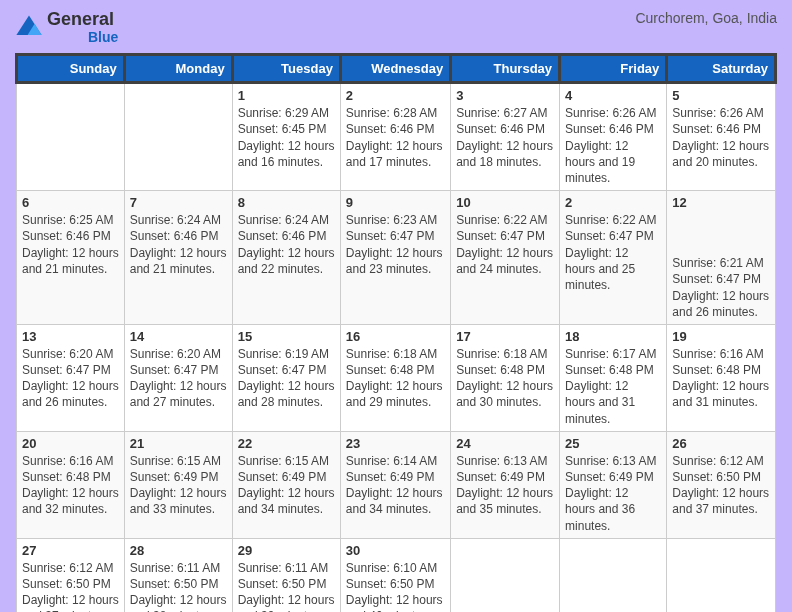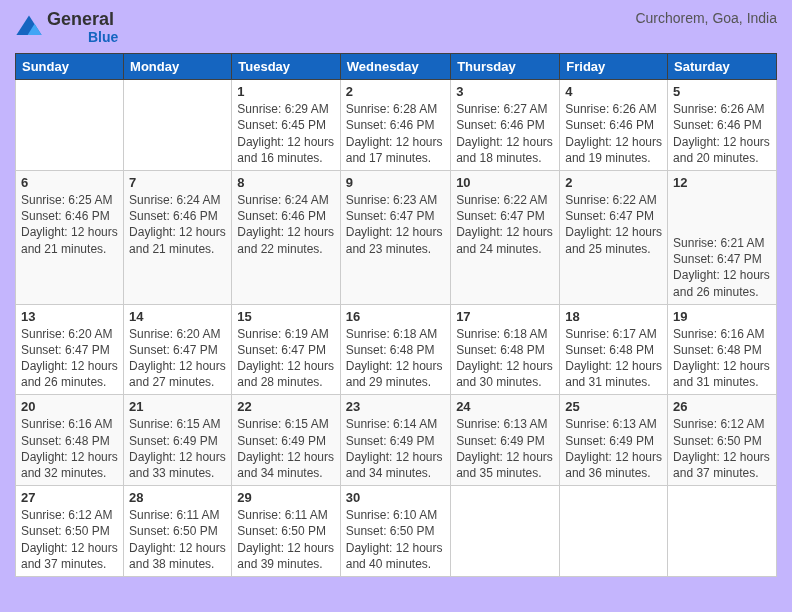--- a/index.html
+++ b/index.html
@@ -62,22 +62,22 @@
     }
     .calendar {
       width: 100%;
       border-collapse: collapse;
     }
     .calendar th {
       background: #1565c0;
       color: #fff;
       font-size: 13px;
       padding: 5px 6px;
-      text-align: left;
-      border: 1px solid #404040;
+      text-align: right;
+      border: 3px solid #404040;
     }
     .calendar td {
       border: 1px solid #ccc;
       vertical-align: top;
       padding: 4px 5px;
       font-size: 10.5px;
       color: #333;
       width: 113px;
       min-height: 80px;
     }

